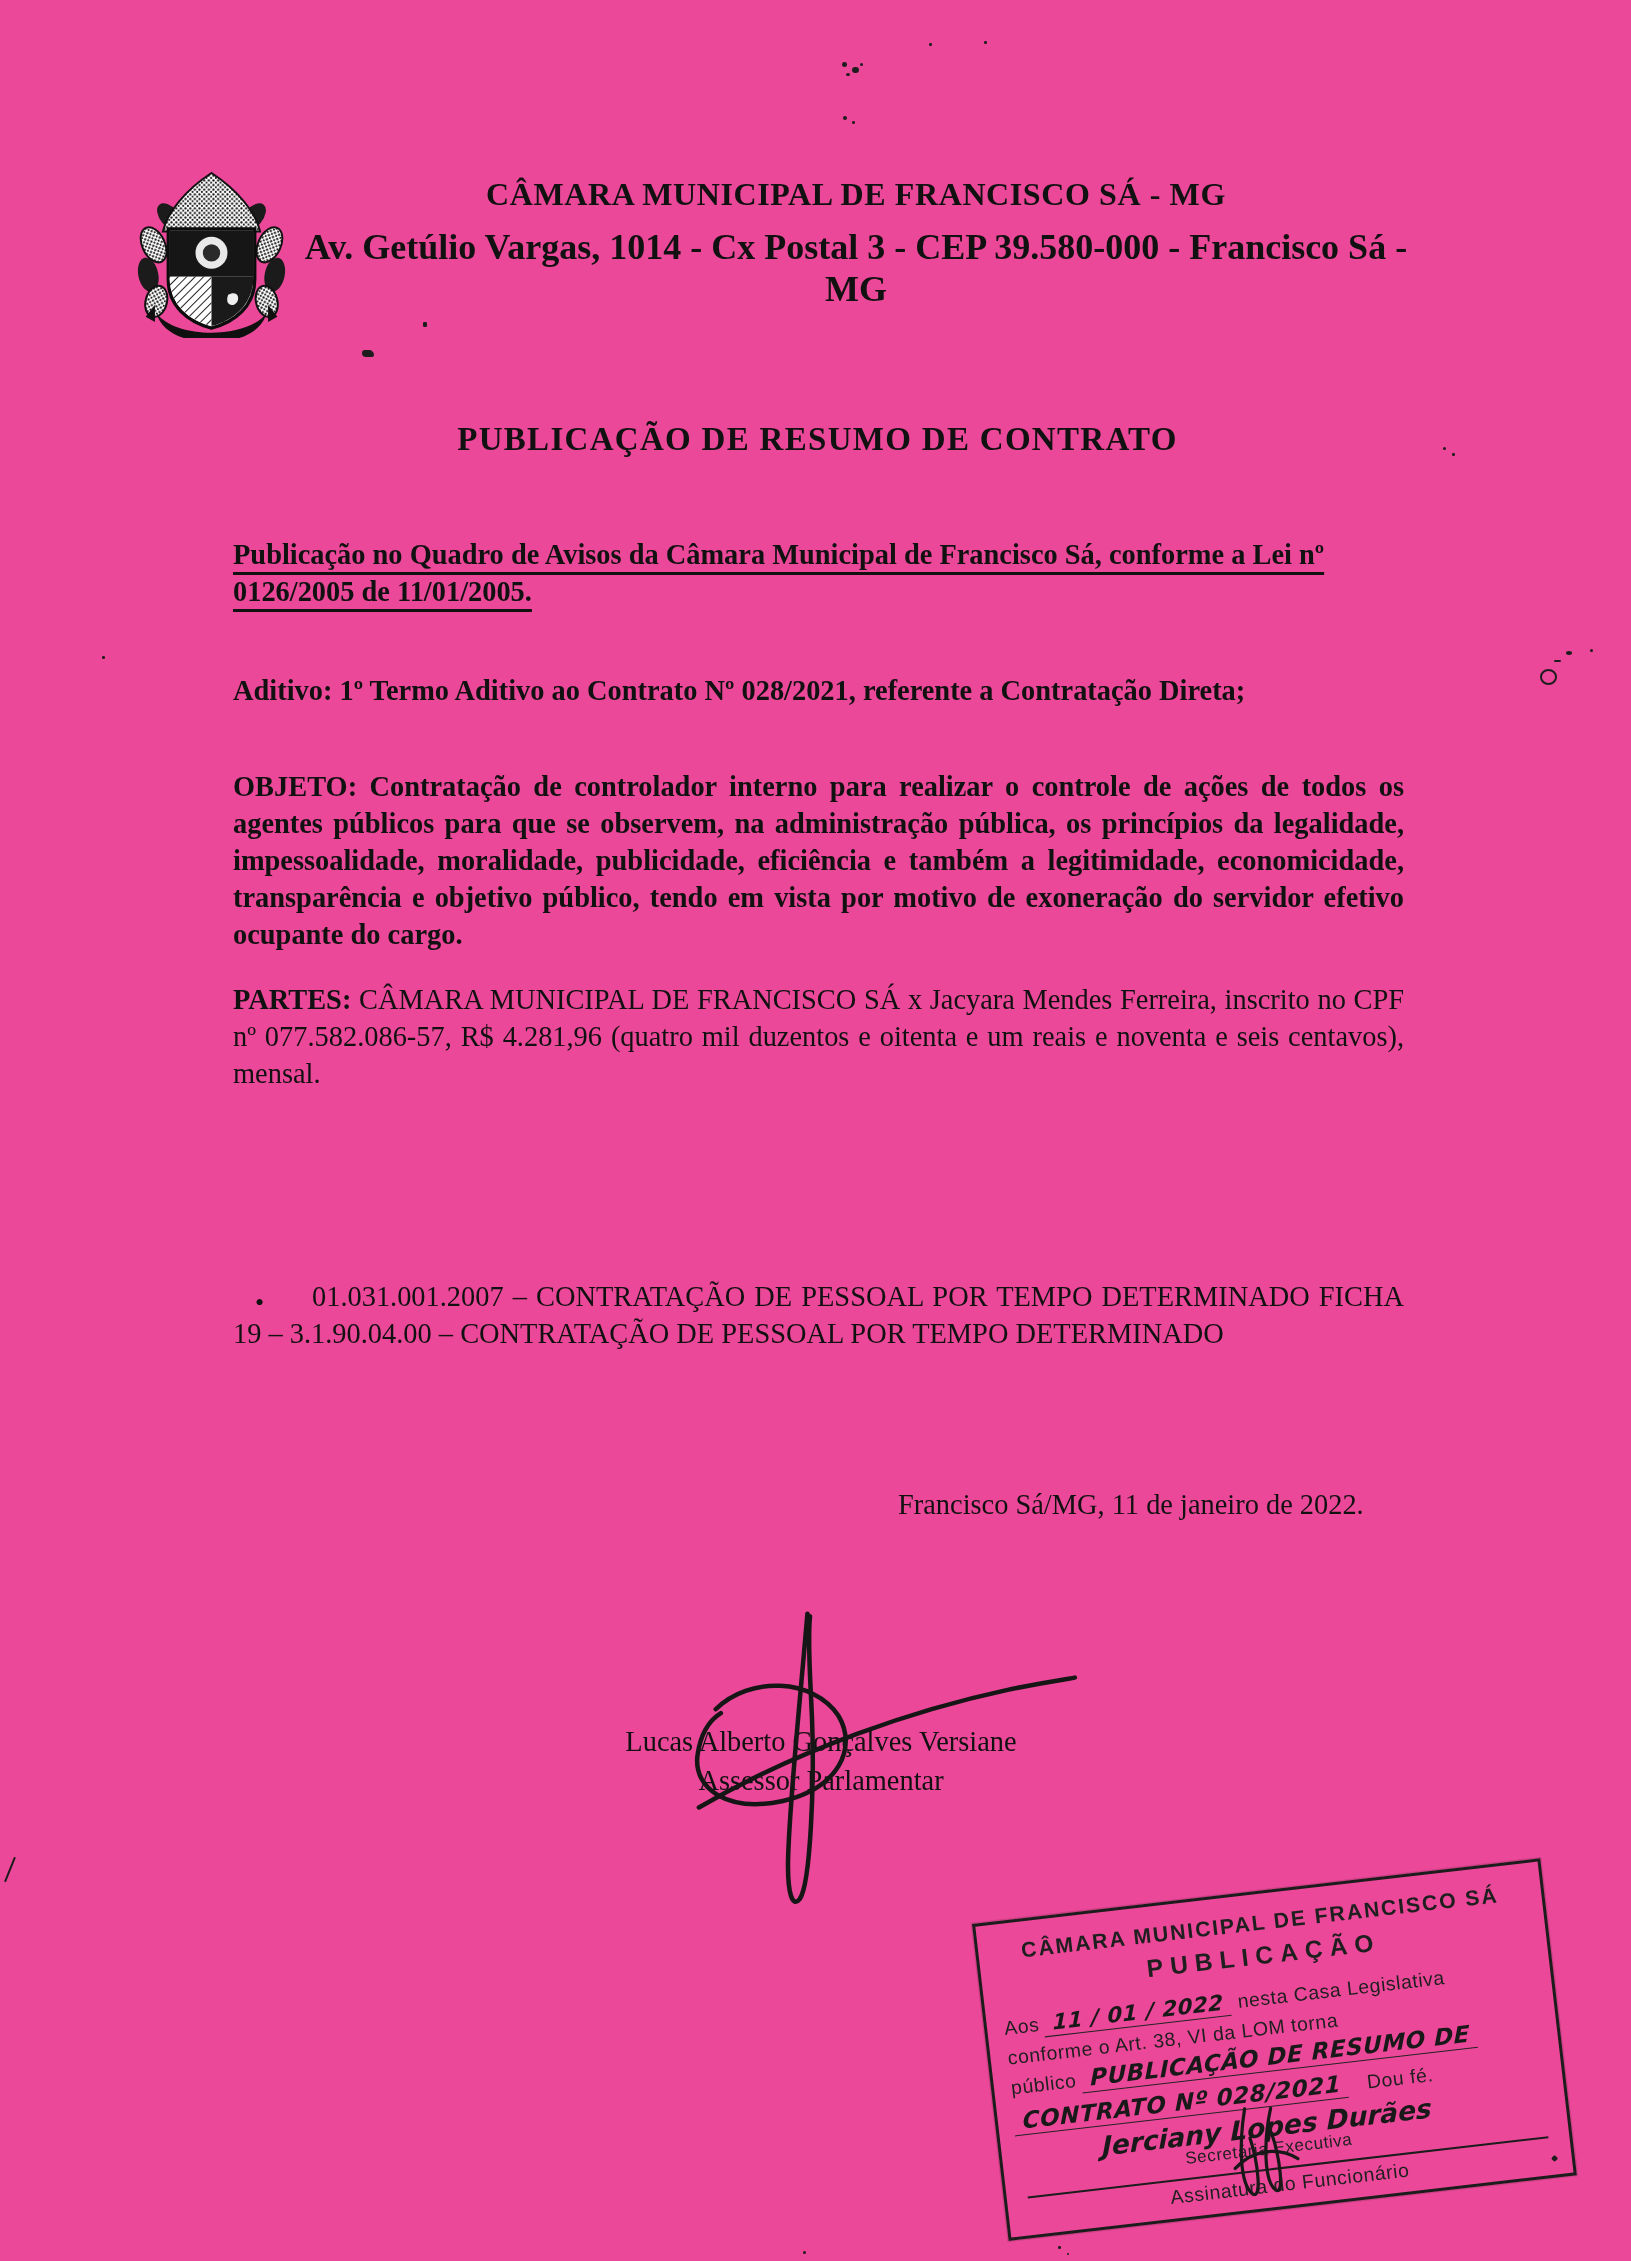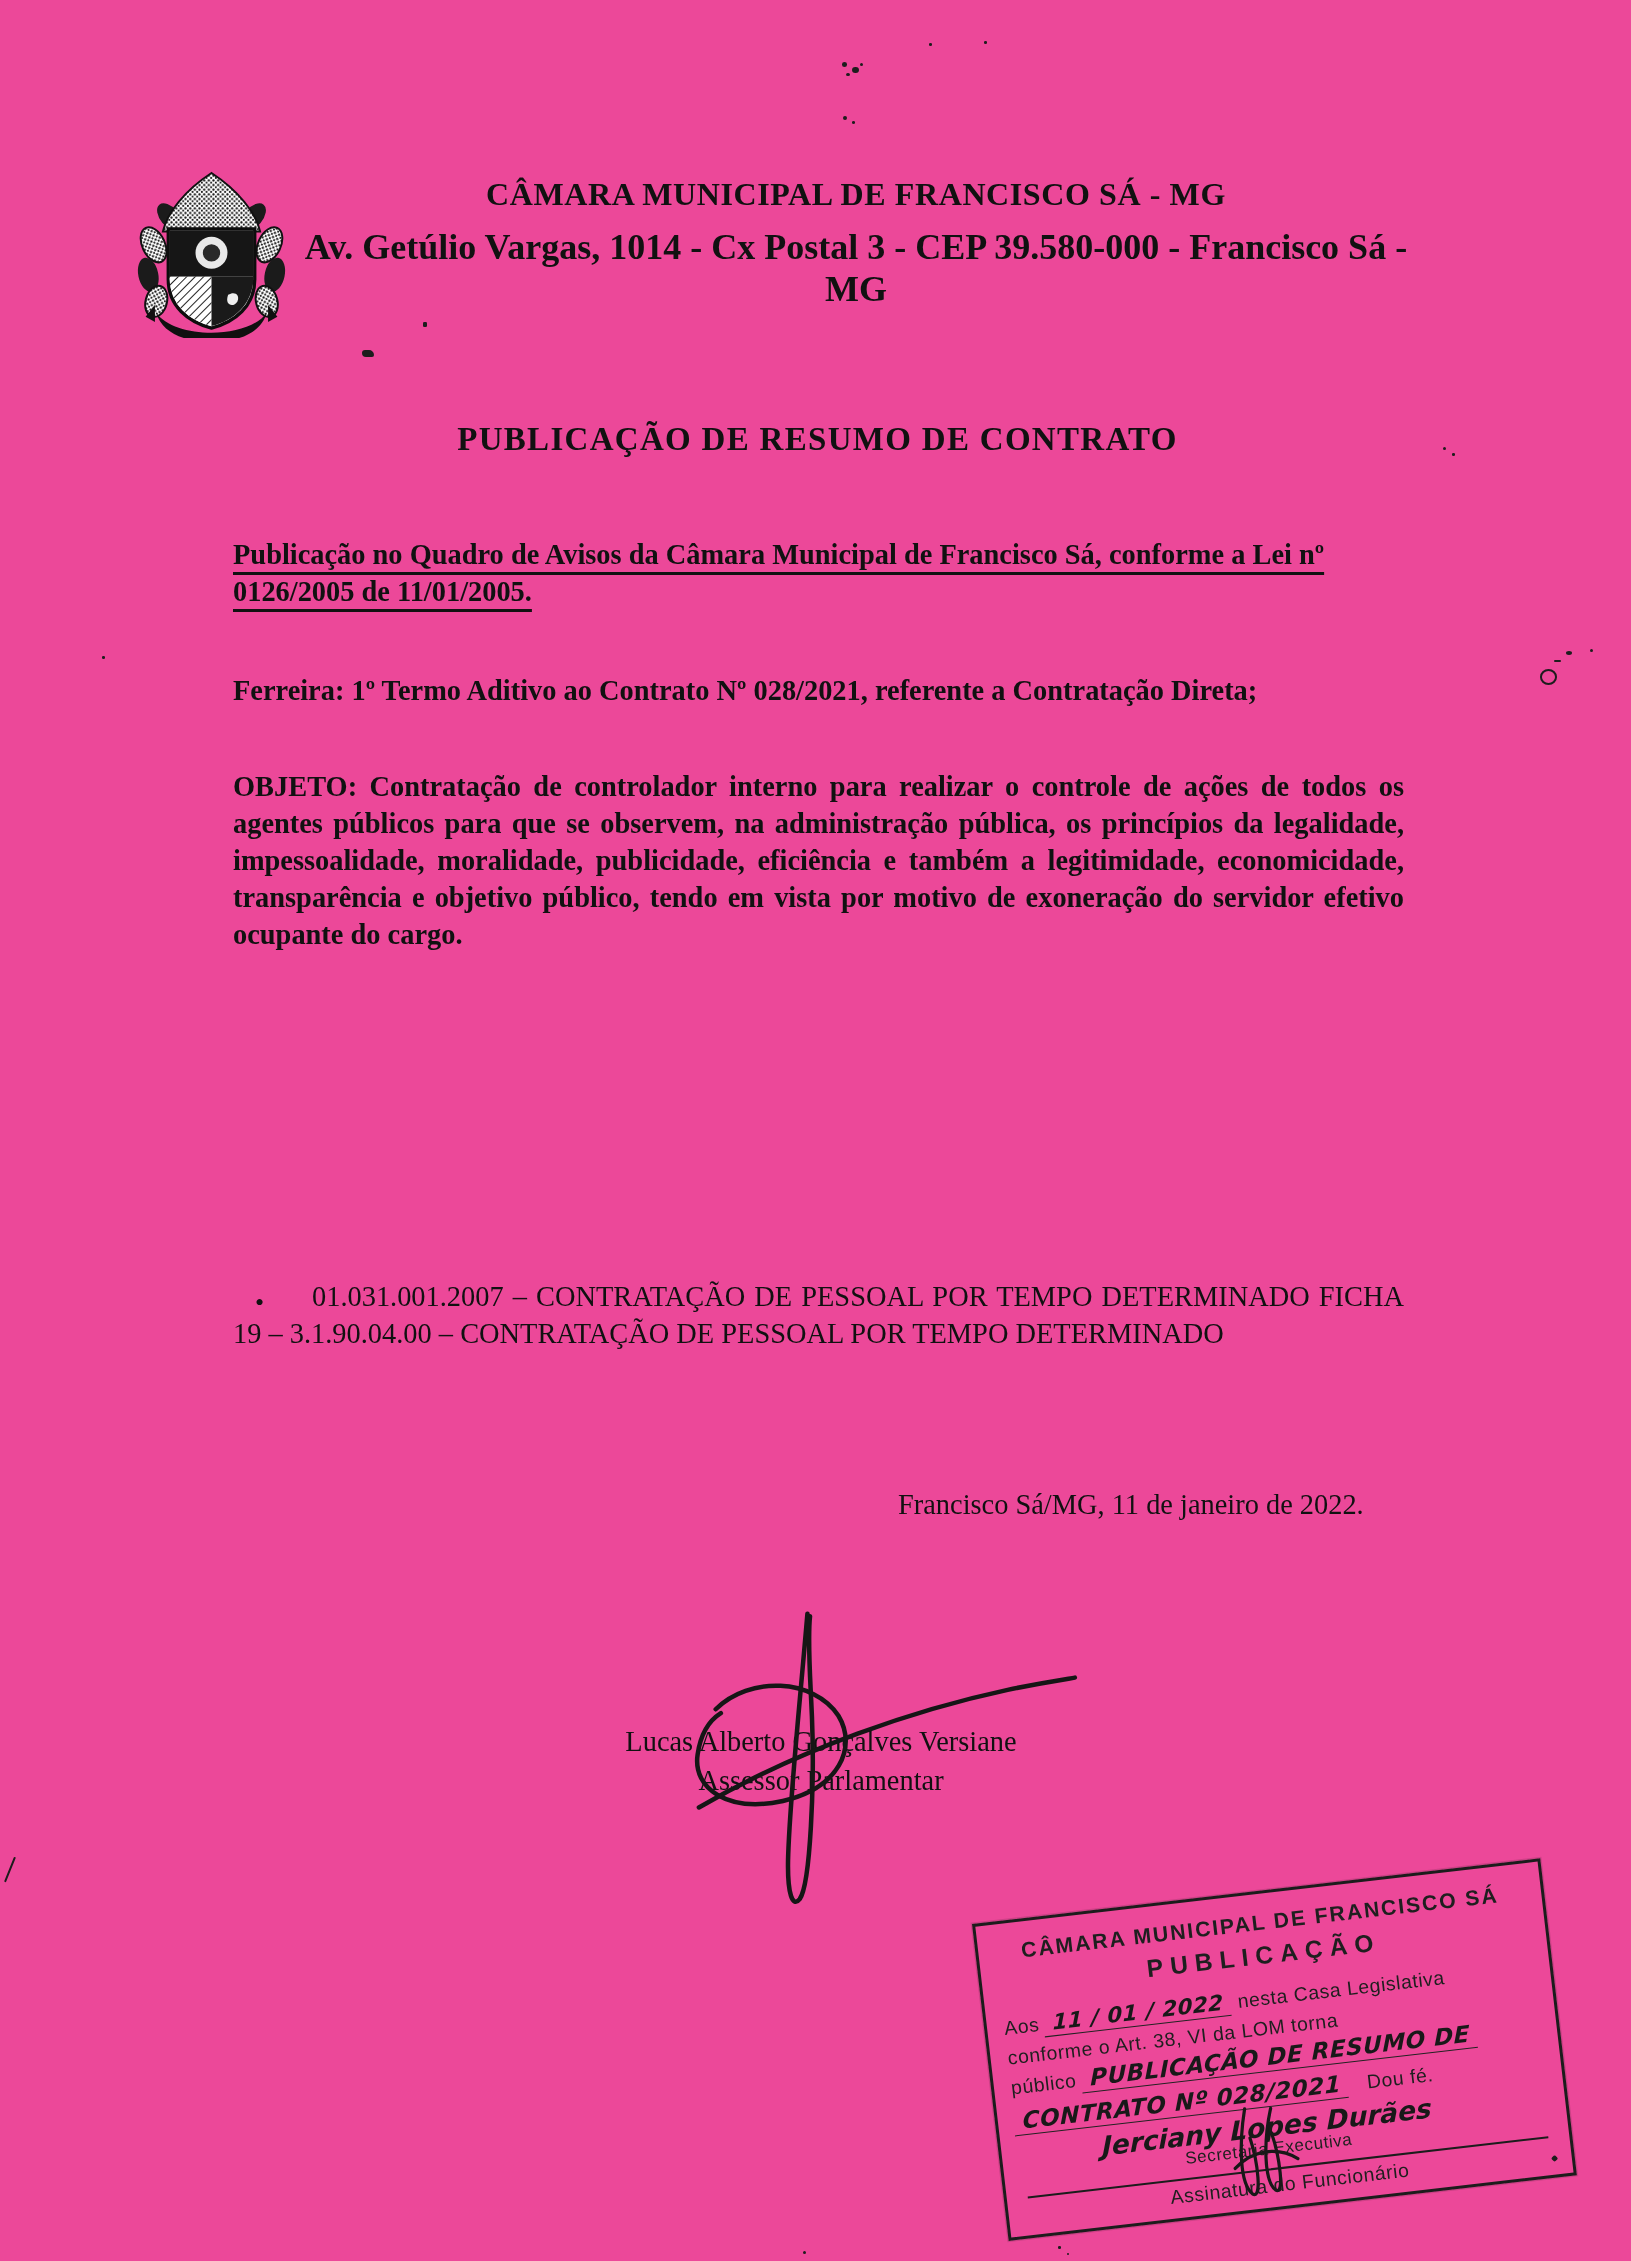--- a/index.html
+++ b/index.html
@@ -122,24 +122,25 @@
 
   <div class="abs header-text">
     <div class="org-line">CÂMARA MUNICIPAL DE FRANCISCO SÁ - MG</div>
     <div class="addr-line">Av. Getúlio Vargas, 1014 - Cx Postal 3 - CEP 39.580-000 - Francisco Sá - MG</div>
   </div>
 
   <div class="abs doc-title">PUBLICAÇÃO DE RESUMO DE CONTRATO</div>
 
   <div class="abs blk notice">Publicação no Quadro de Avisos da Câmara Municipal de Francisco Sá, conforme a Lei nº 0126/2005 de 11/01/2005.</div>
 
-  <div class="abs blk assunto"><span>Ferreira:</span><span> 1º Termo Aditivo ao Contrato Nº 028/2021, referente a Contratação Direta;</span></div>
+  <div class="abs blk assunto"><span>Aditivo:</span><span> 1º Termo Aditivo ao Contrato Nº 028/2021, referente a Contratação Direta;</span></div>
 
   <div class="abs blk objeto just"><span>OBJETO:</span><span> Contratação de controlador interno para realizar o controle de ações de todos os agentes públicos para que se observem, na administração pública, os princípios da legalidade, impessoalidade, moralidade, publicidade, eficiência e também a legitimidade, economicidade, transparência e objetivo público, tendo em vista por motivo de exoneração do servidor efetivo ocupante do cargo.</span></div>
 
+  <div class="abs blk partes just"><span class="b">PARTES:</span><span> CÂMARA MUNICIPAL DE FRANCISCO SÁ x Jacyara Mendes Ferreira, inscrito no CPF nº 077.582.086-57, R$ 4.281,96 (quatro mil duzentos e oitenta e um reais e noventa e seis centavos), mensal.</span></div>
 
 
 
   <span class="abs bullet-glyph">•</span>
   <div class="abs blk bullet-item just">01.031.001.2007 – CONTRATAÇÃO DE PESSOAL POR TEMPO DETERMINADO FICHA 19 – 3.1.90.04.00 – CONTRATAÇÃO DE PESSOAL POR TEMPO DETERMINADO</div>
 
   <div class="abs dateline">Francisco Sá/MG, 11 de janeiro de 2022.</div>
 
   <div class="abs sig-block">
     <div>Lucas Alberto Gonçalves Versiane</div>

